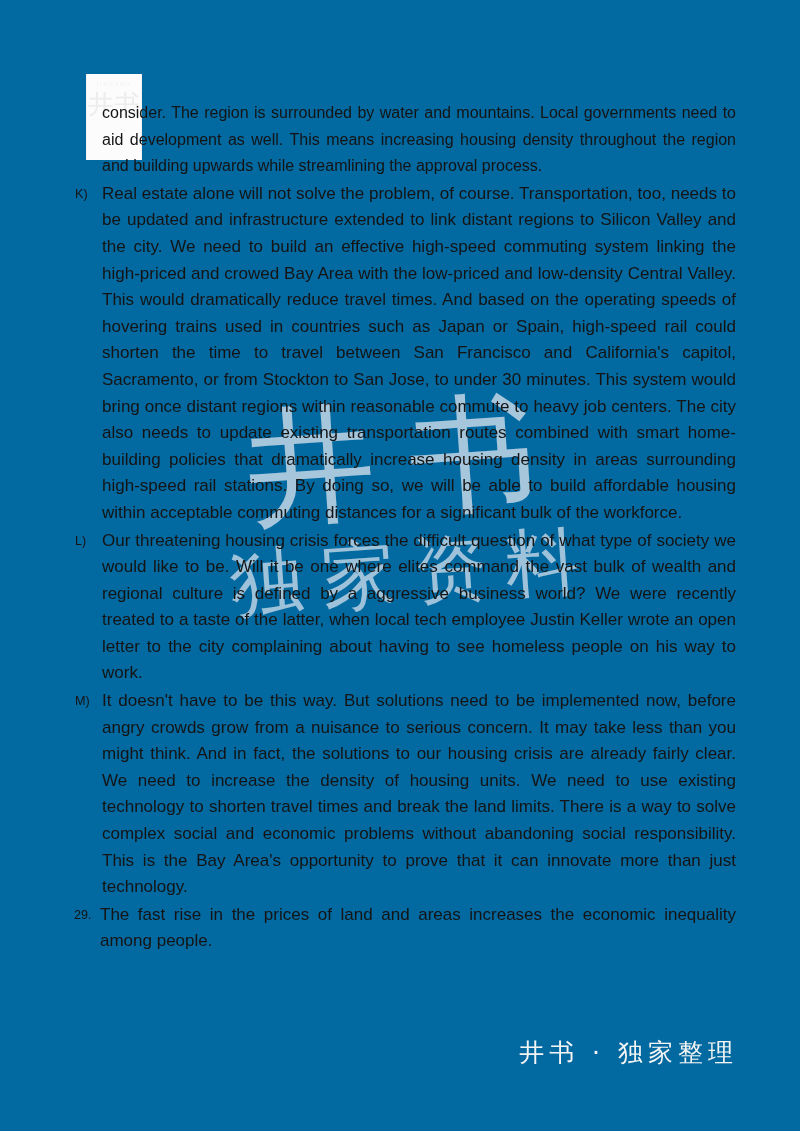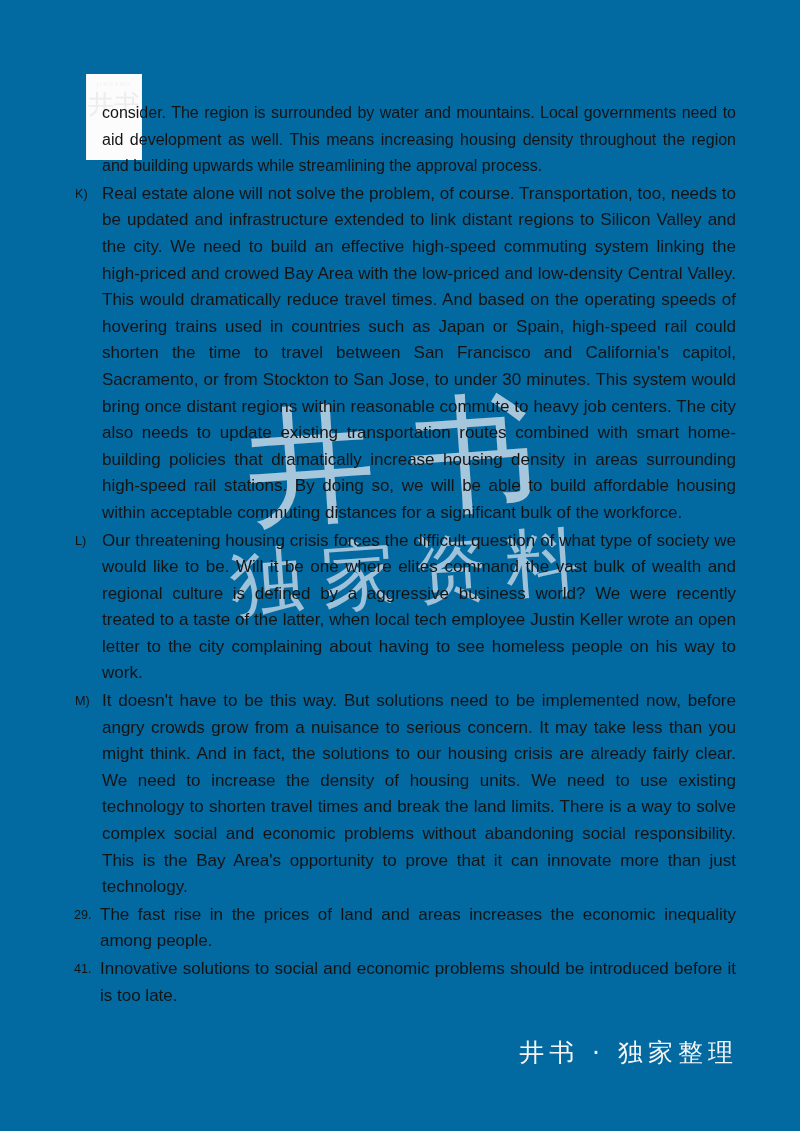--- a/index.html
+++ b/index.html
@@ -183,20 +183,16 @@
 
 
 
 
     <div class="para">
       <div class="marker num">29.</div>
       <div class="ptext">The fast rise in the prices of land and areas increases the economic inequality among people.</div>
     </div>
 
 
-    <div class="para">
-      <div class="marker num">41.</div>
-      <div class="ptext">Innovative solutions to social and economic problems should be introduced before it is too late.</div>
-    </div>
 
 
   </div>
 </div>
 
 </body></html>

